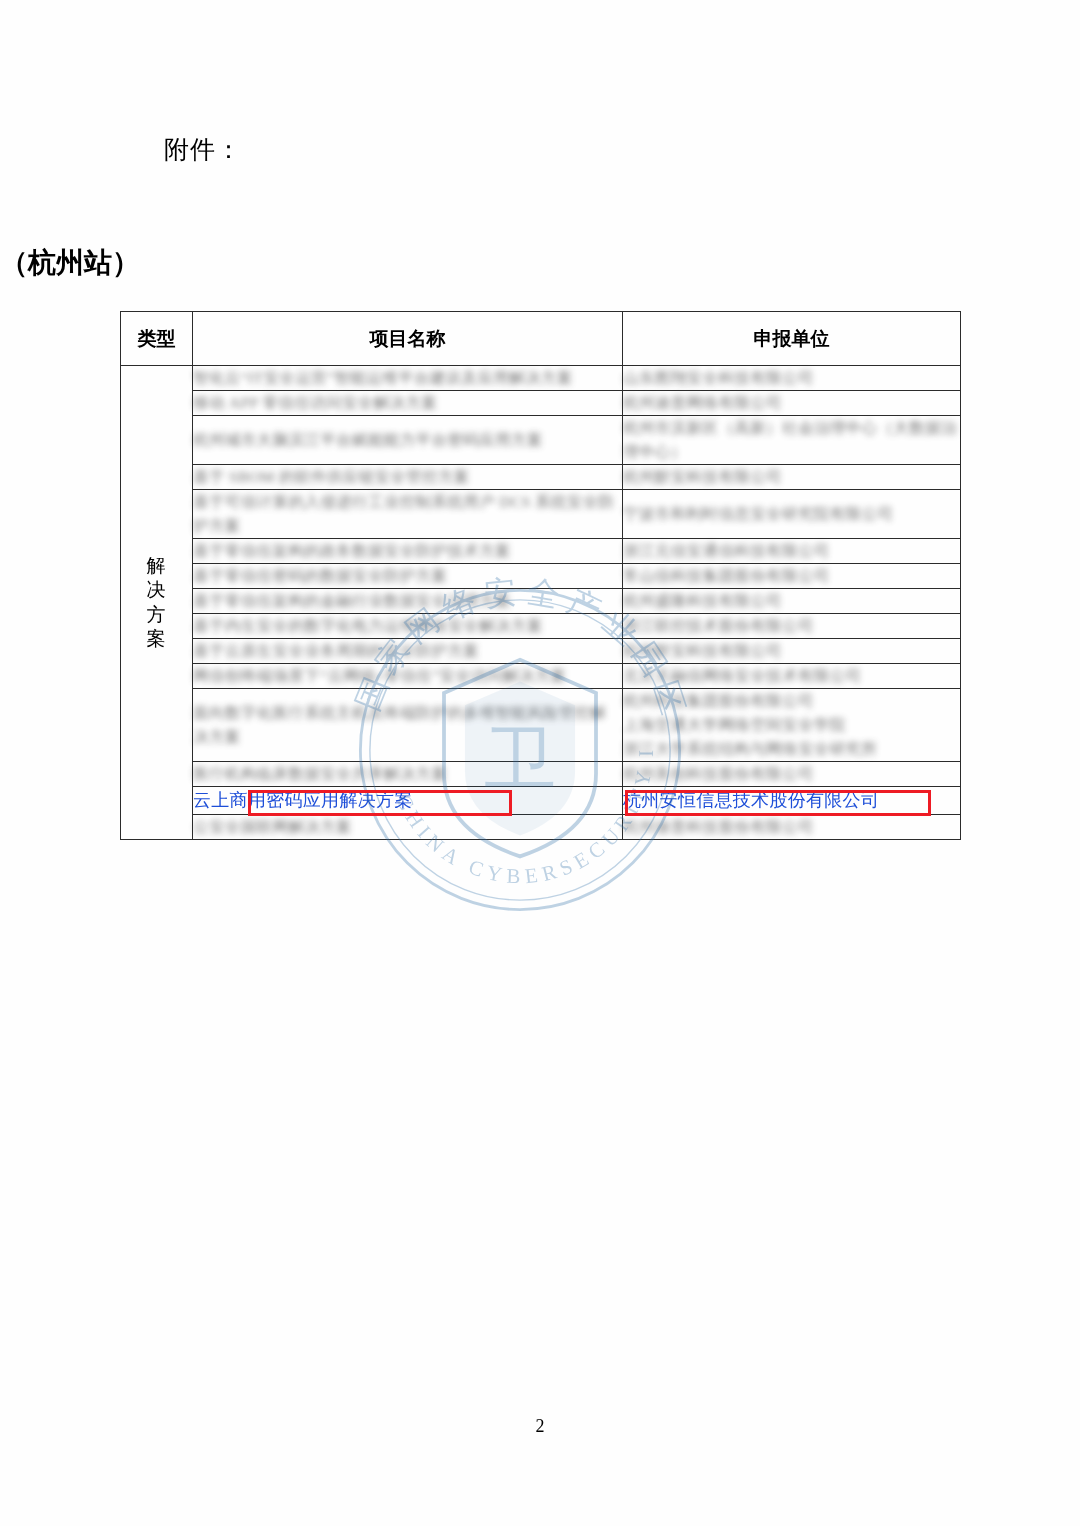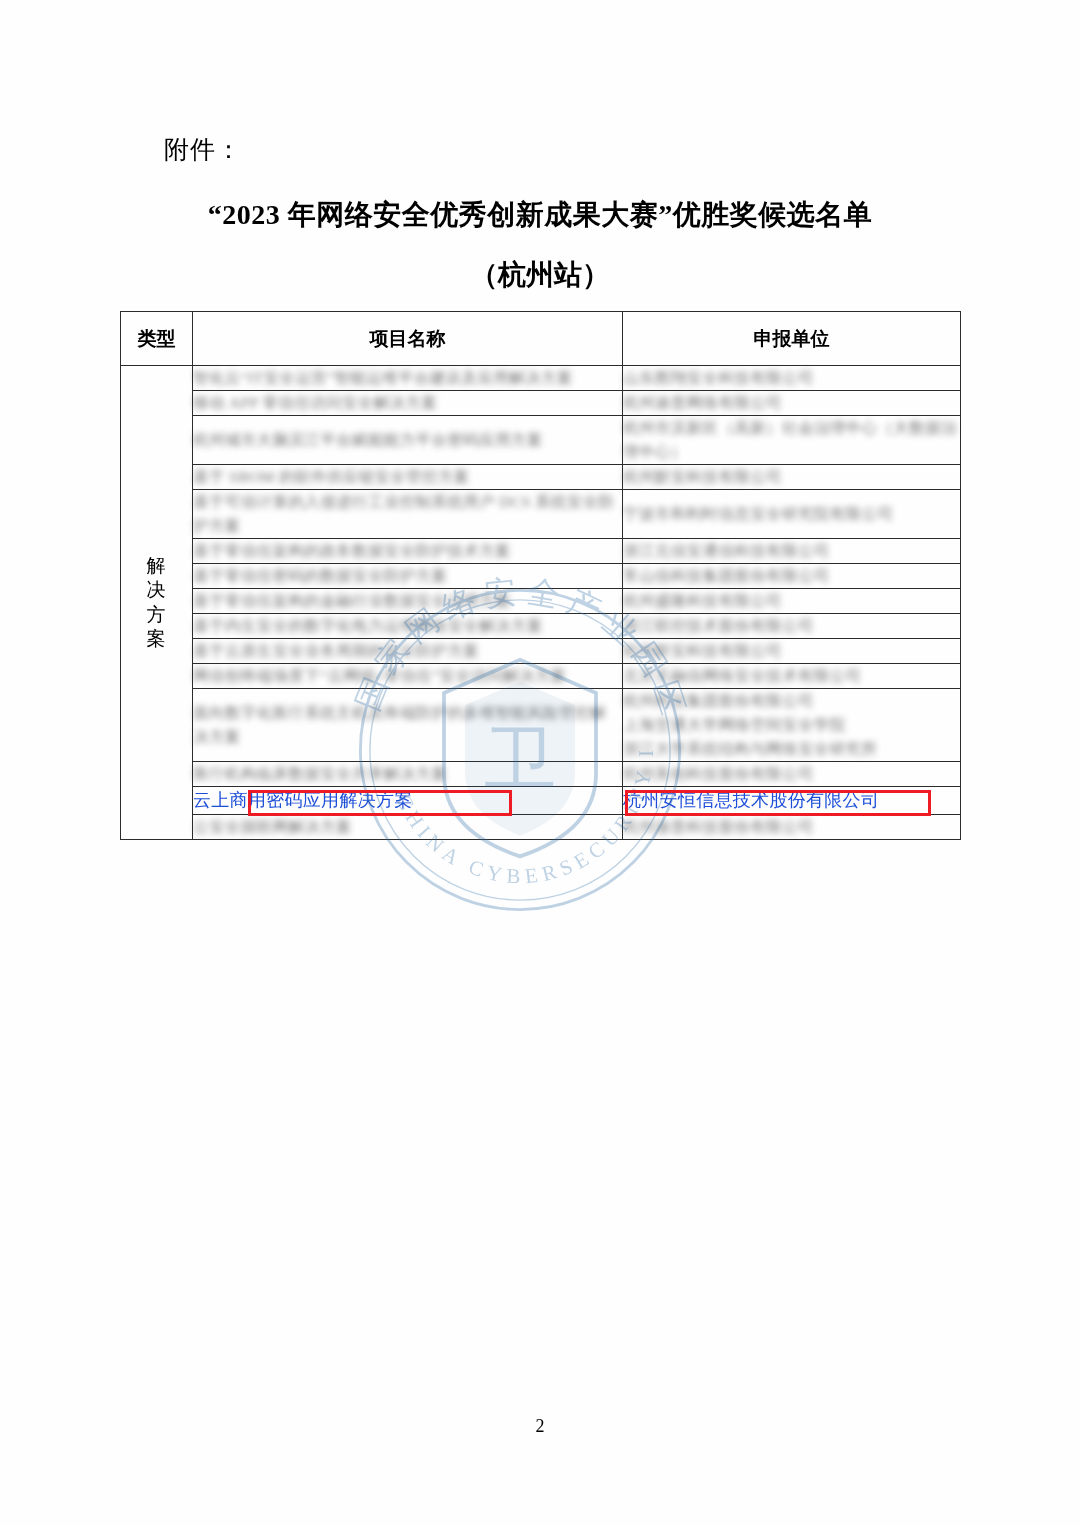--- a/index.html
+++ b/index.html
@@ -48,22 +48,21 @@
     top: 196px;
     text-align: center;
     font-size: 28px;
     font-weight: bold;
     letter-spacing: 0.5px;
   }
   .doc-subtitle {
     position: absolute;
     left: 0;
     right: 0;
-    top: 256px;
-    text-align: center;
+    top: 244px;
     font-size: 28px;
     font-weight: bold;
     font-family: Liberation Serif, serif;
   }
 
   table.main {
     position: absolute;
     left: 120px;
     top: 311px;
     width: 840px;
@@ -151,21 +150,20 @@
     </text>
     <text font-size="22" fill="#2f6fa8" font-family="'Liberation Serif',serif" letter-spacing="6">
       <textPath href="#arcBot" startOffset="12%">CHINA CYBERSECURITY INDUSTRY</textPath>
     </text>
     <path d="M200 105 L280 140 L280 225 Q280 285 200 312 Q120 285 120 225 L120 140 Z" fill="none" stroke="#2f6fa8" stroke-width="4"></path>
     <path d="M200 128 L258 153 L258 222 Q258 268 200 290 Q142 268 142 222 L142 153 Z" fill="#2f6fa8" opacity="0.25"></path>
     <text x="200" y="235" text-anchor="middle" font-size="76" fill="#2f6fa8" font-family="'Liberation Serif',serif">卫</text>
   </svg>
 
   <div class="attachment-label">附件：</div>
-  <div class="doc-title">“2023 年网络安全优秀创新成果大赛”优胜奖候选名单</div>
   <div class="doc-subtitle">（杭州站）</div>
 
   <table class="main">
     <colgroup>
       <col class="c-type">
         <col class="c-proj">
         <col class="c-org">
     </colgroup>
     <thead>
       <tr>

